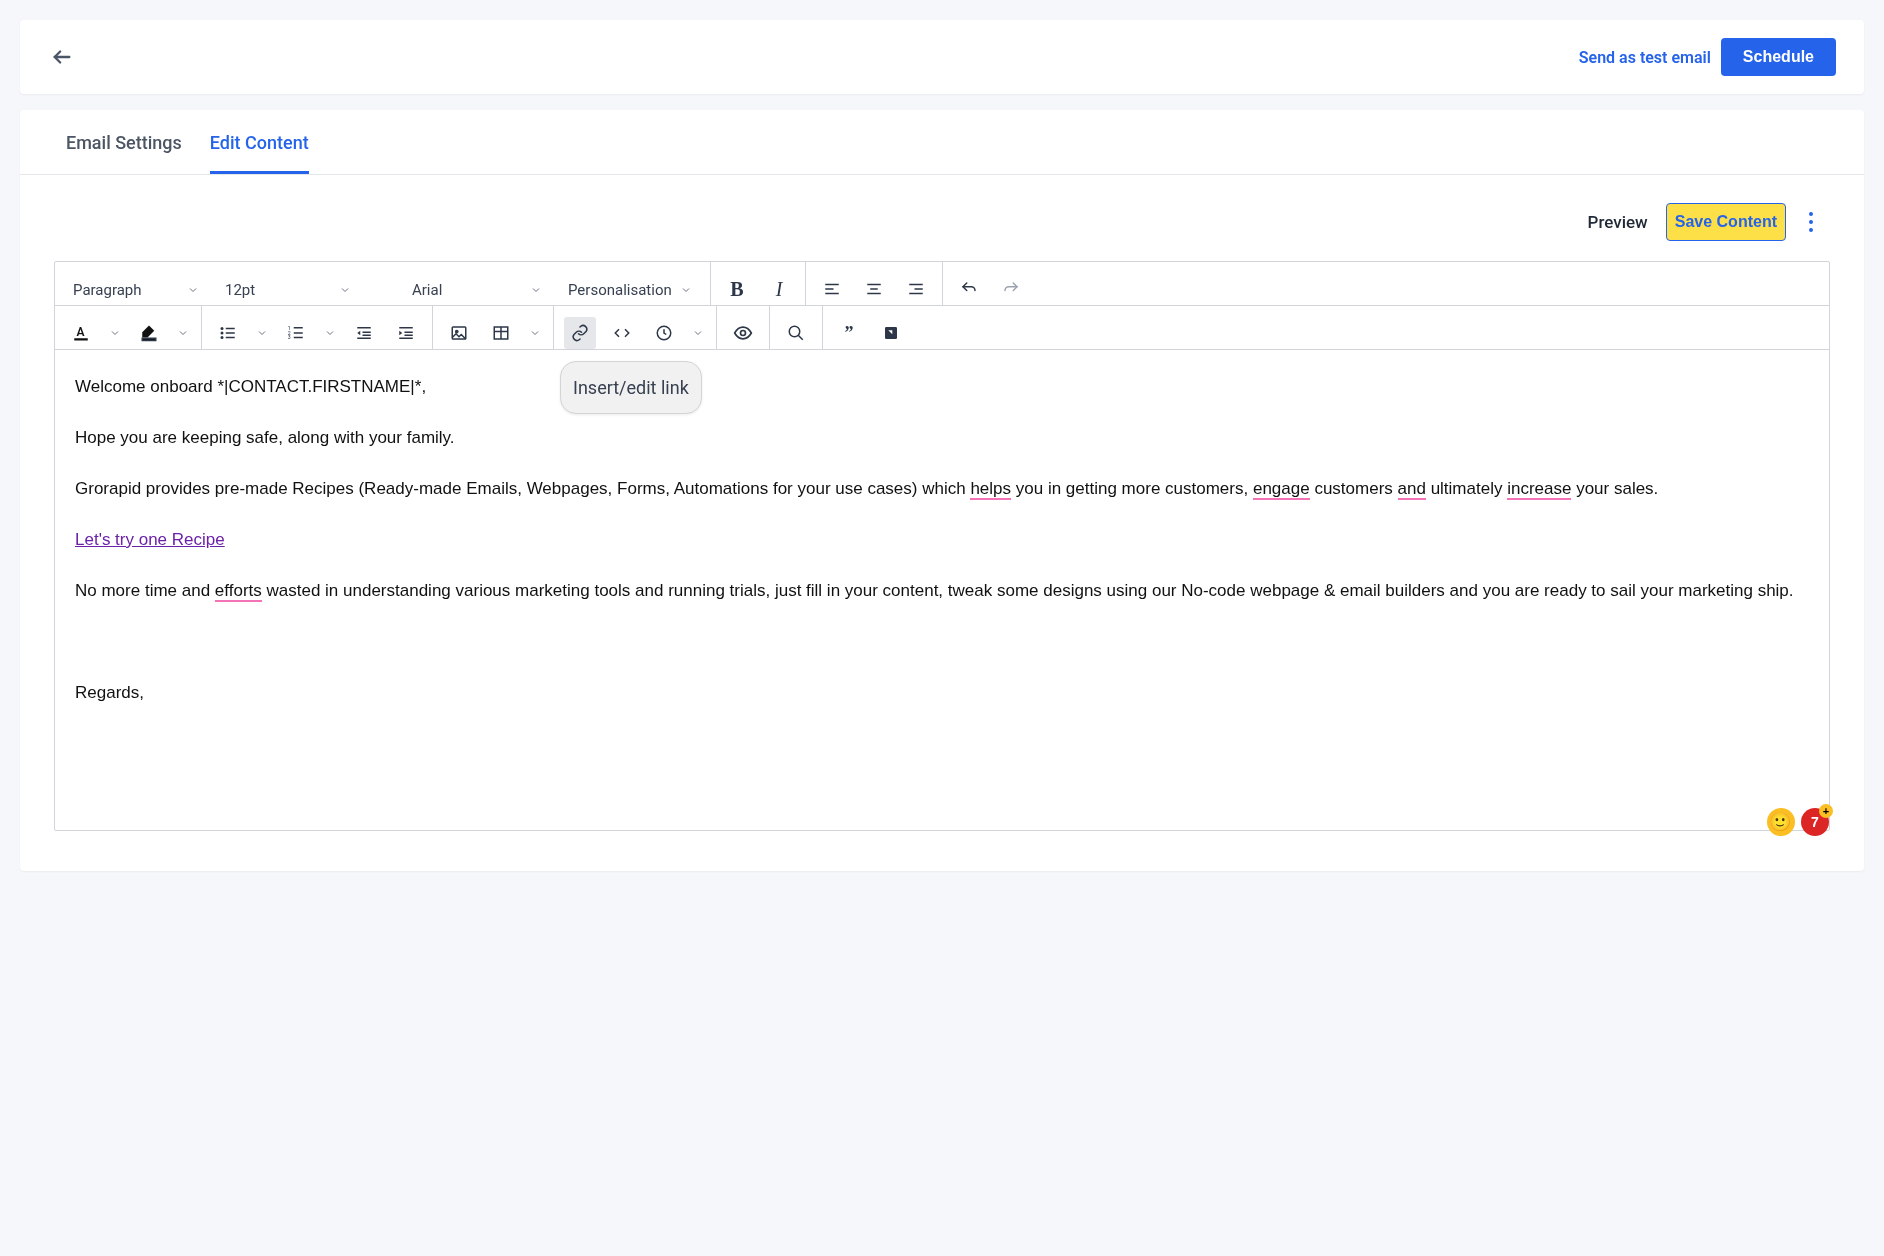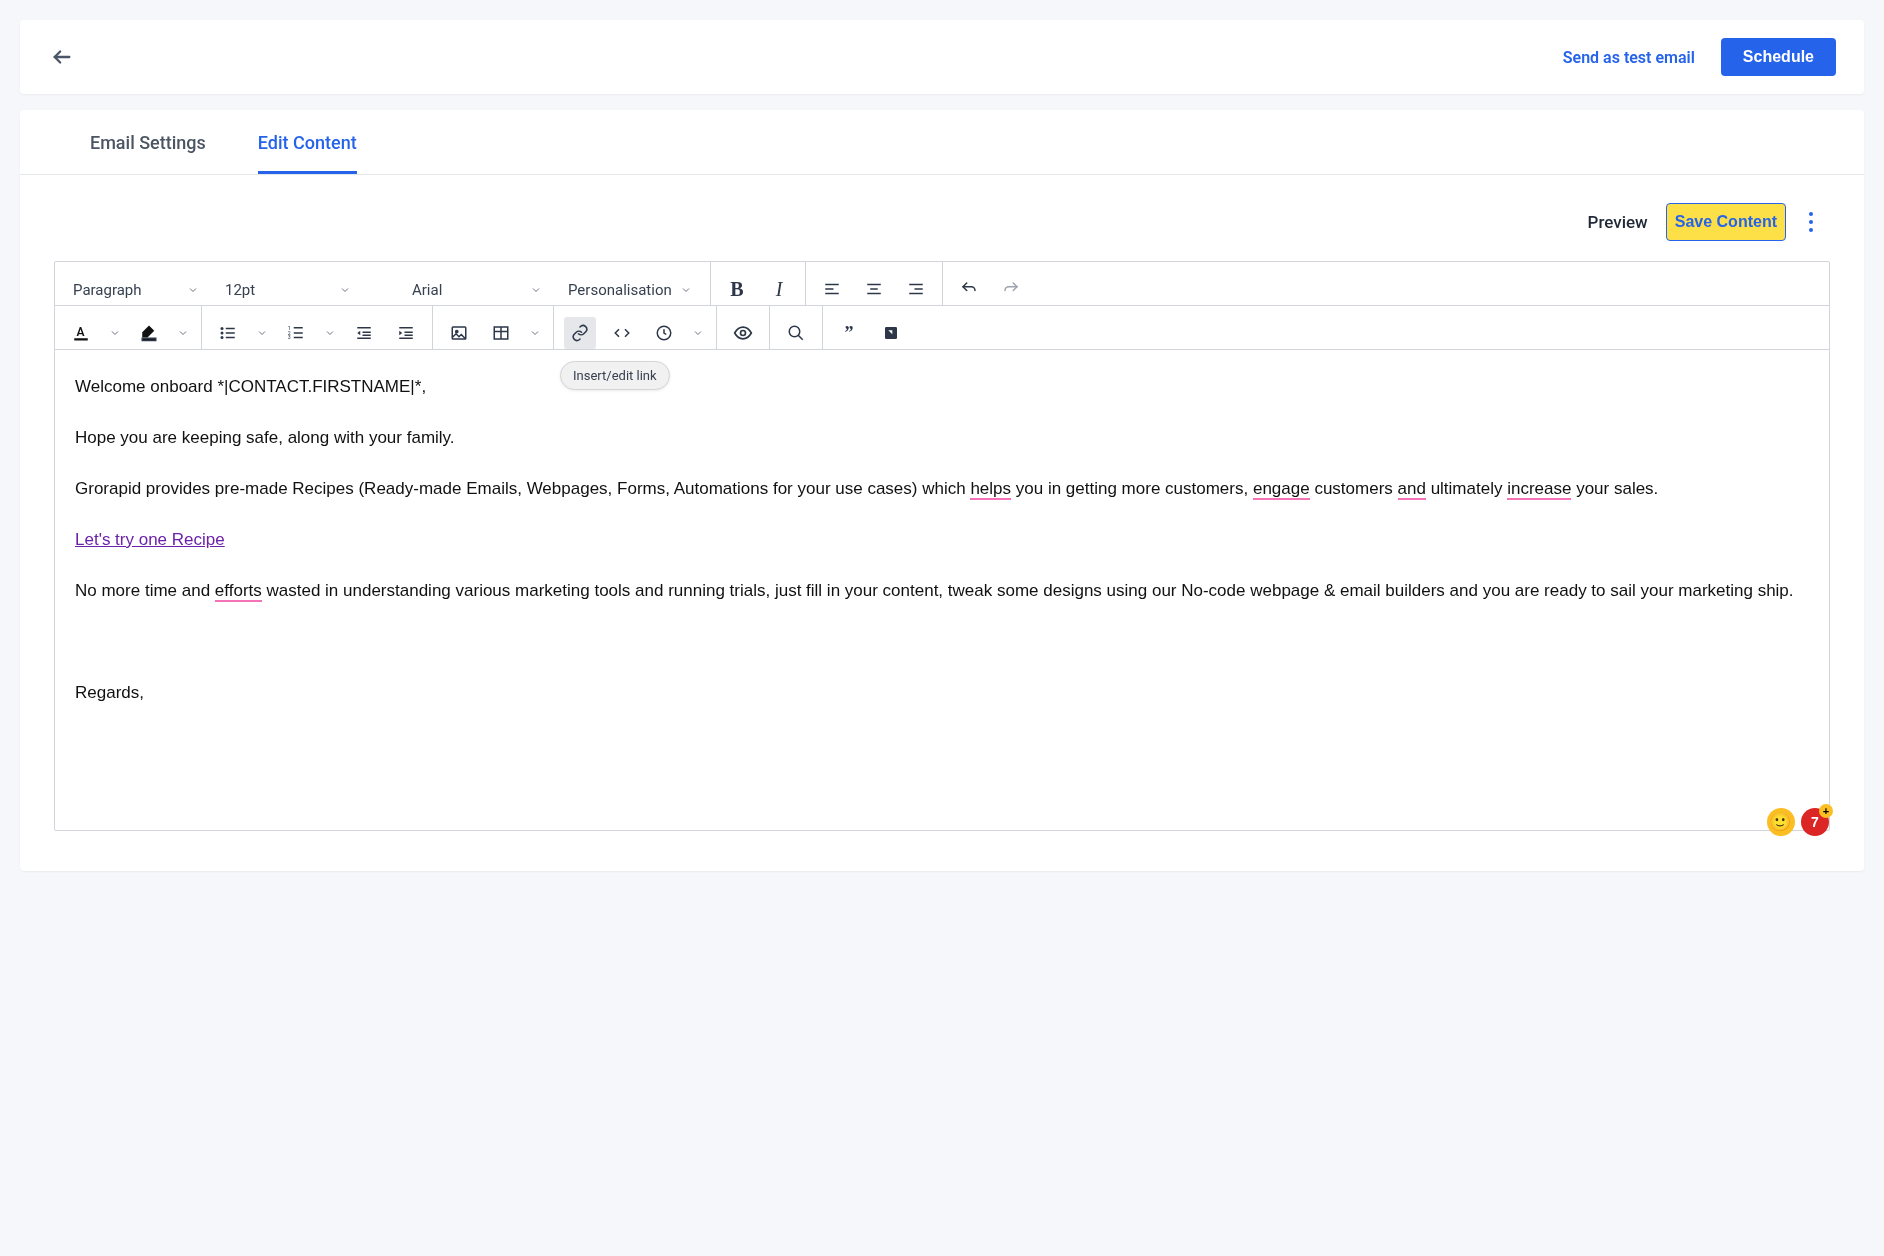--- a/index.html
+++ b/index.html
@@ -13,21 +13,20 @@
   .card {
     background: #fff;
     border-radius: 4px;
     margin: 0 20px 16px 20px;
     box-shadow: 0 1px 2px rgba(0,0,0,0.05);
   }
   .header-card {
     display: flex;
     align-items: center;
     padding: 18px 28px;
-    gap: 16px;
   }
   .back-btn {
     width: 28px; height: 28px;
     display: flex; align-items: center; justify-content: center;
     color: #4a5568; cursor: pointer;
   }
   .header-spacer { flex: 1; }
   .link-btn {
     color: #2563eb;
     font-weight: 600;
@@ -52,21 +51,20 @@
     padding: 0 46px;
     border-bottom: 1px solid #e5e7eb;
   }
   .tab {
     padding: 22px 0 18px 0;
     font-size: 18px;
     font-weight: 500;
     color: #4b5563;
     cursor: pointer;
     border-bottom: 3px solid transparent;
-    margin-left: 24px;
   }
   .tab.active {
     color: #2563eb;
     border-bottom-color: #2563eb;
   }
   .actions-row {
     display: flex;
     justify-content: flex-end;
     align-items: center;
     gap: 18px;
@@ -145,22 +143,22 @@
     display: flex; align-items: center; justify-content: center;
     color: #6b7280; cursor: pointer;
   }
   .tooltip {
     position: absolute;
     top: 44px;
     left: -4px;
     background: #f1f1f1;
     border: 1px solid #d4d4d4;
     border-radius: 16px;
-    padding: 6px 12px;
-    font-size: 13px;
+    padding: 15px 12px;
+    font-size: 18px;
     color: #374151;
     white-space: nowrap;
     box-shadow: 0 1px 3px rgba(0,0,0,0.08);
     z-index: 10;
   }
   .editor-body {
     padding: 24px 20px;
     font-family: Arial, sans-serif;
     font-size: 17px;
     line-height: 1.5;

